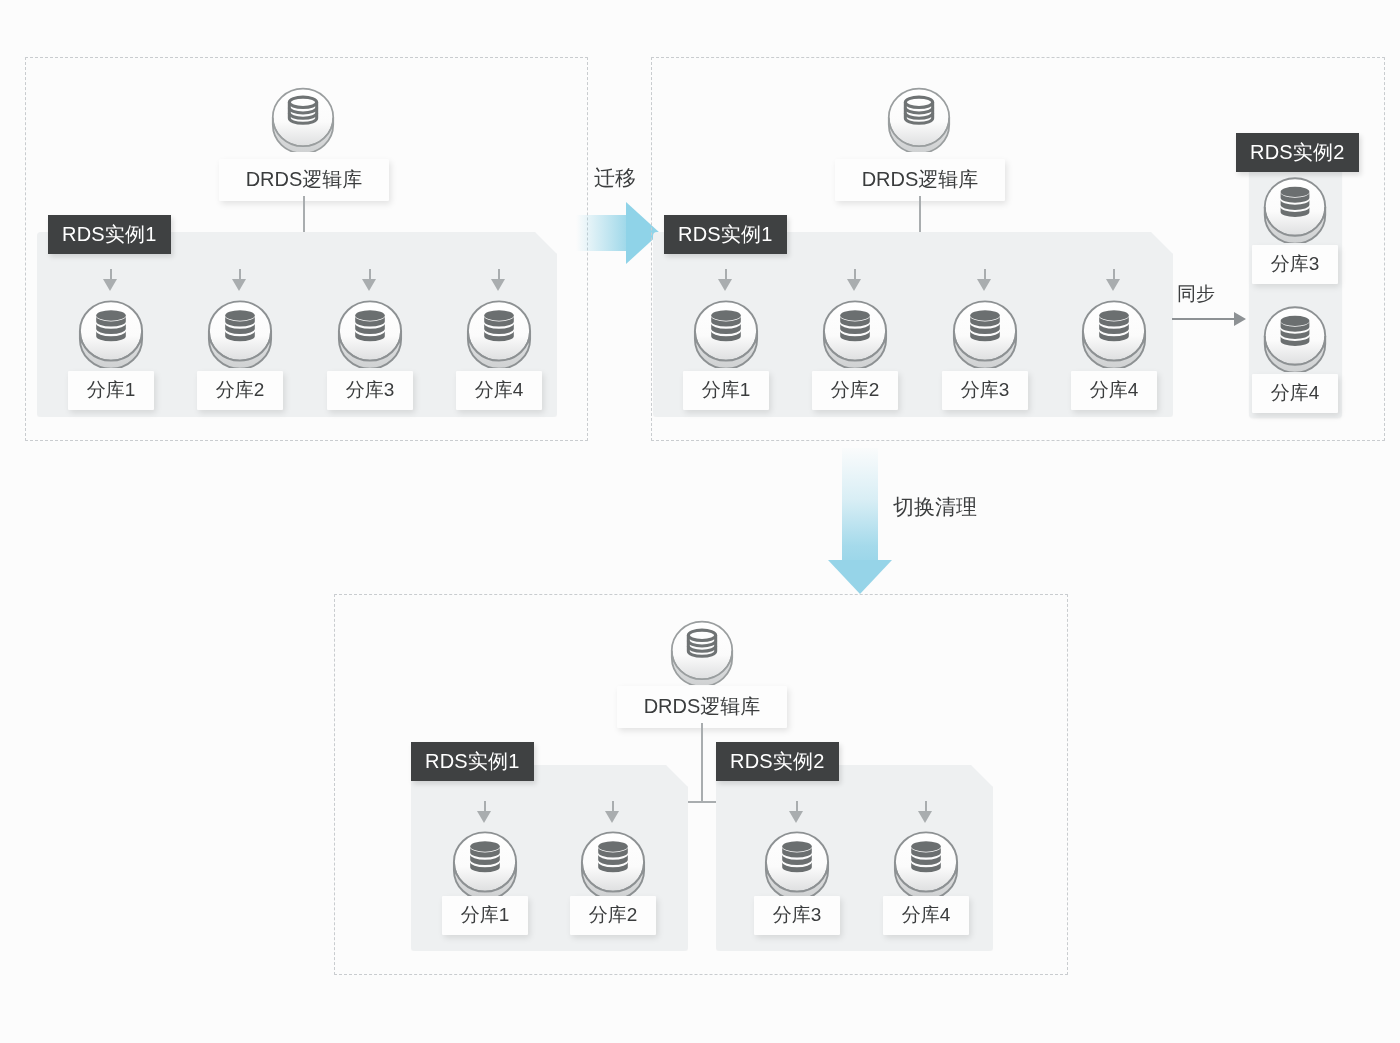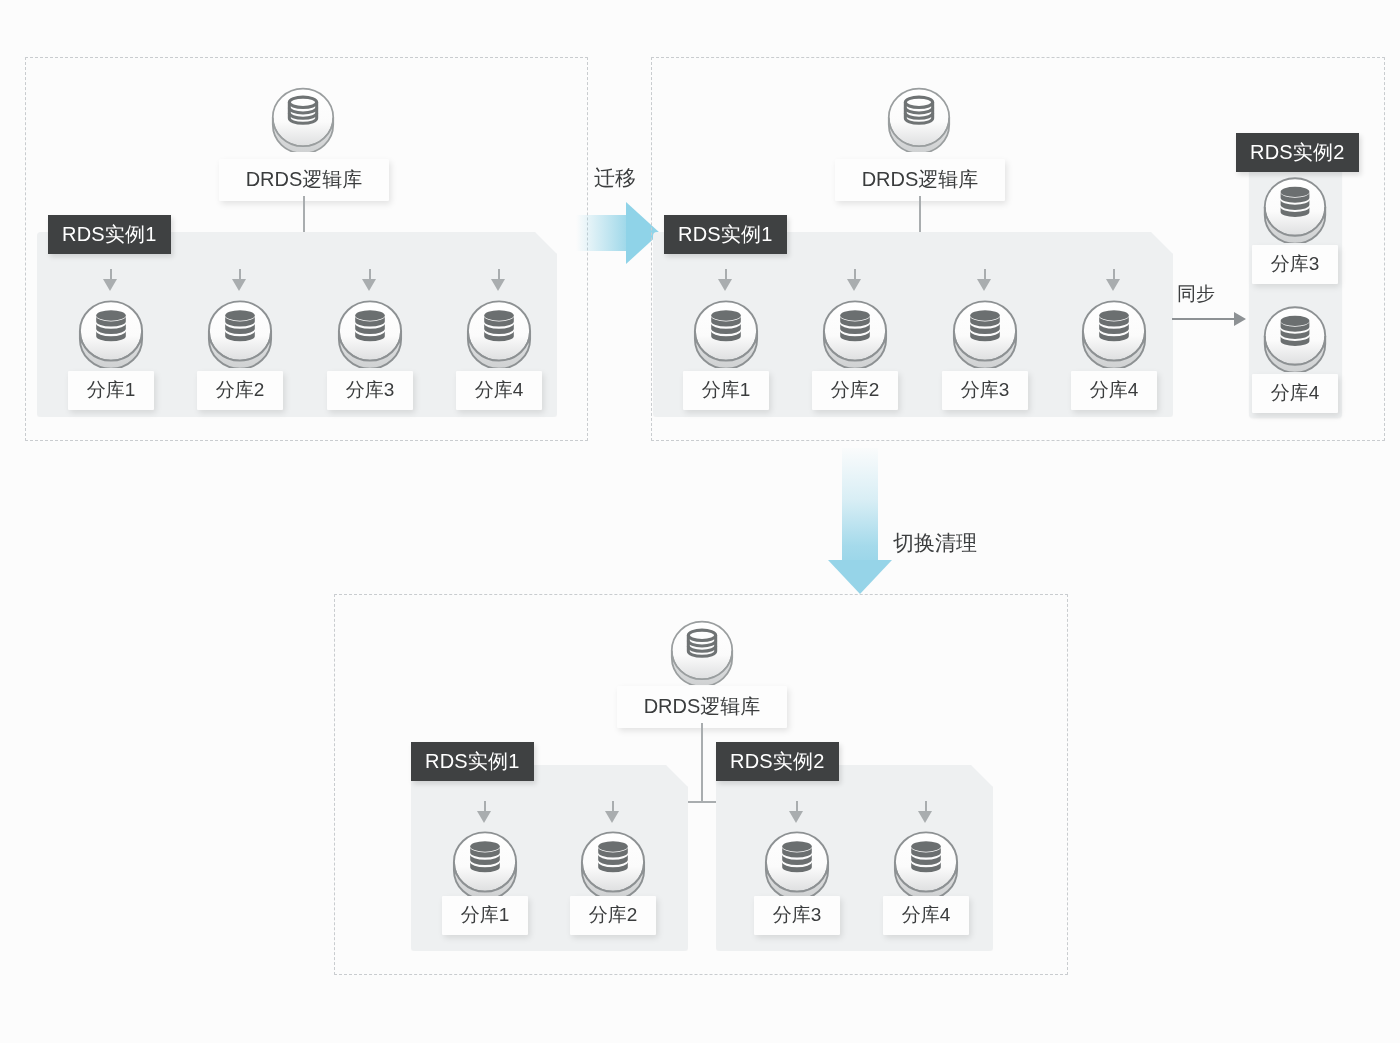--- a/index.html
+++ b/index.html
@@ -285,21 +285,21 @@
 
   <div class="db-icon" style="left:1258px; top:300px; width:74px; height:72px;">
     <svg viewBox="0 0 100 100">
         <use href="#sym-db-filled"></use>
       </svg>
   </div>
   <div class="chip" style="left:1252px; top:374px; width:86px;">分库4</div>
 
   <div class="sw-tail" style="left:842px; top:448px; width:36px; height:115px;"></div>
   <div class="sw-head" style="left:828px; top:560px;"></div>
-  <div class="step-label" style="left:893px; top:532px;">切换清理</div>
+  <div class="step-label" style="left:893px; top:496px;">切换清理</div>
 
   <div class="dashed-box" style="left:334px; top:594px; width:734px; height:381px;"></div>
 
   <div class="db-icon" style="left:665px; top:613px; width:74px; height:72px;">
     <svg viewBox="0 0 100 100">
         <use href="#sym-db-outline"></use>
       </svg>
   </div>
   <div class="chip big" style="left:617px; top:686px; width:170px;">DRDS逻辑库</div>
 

